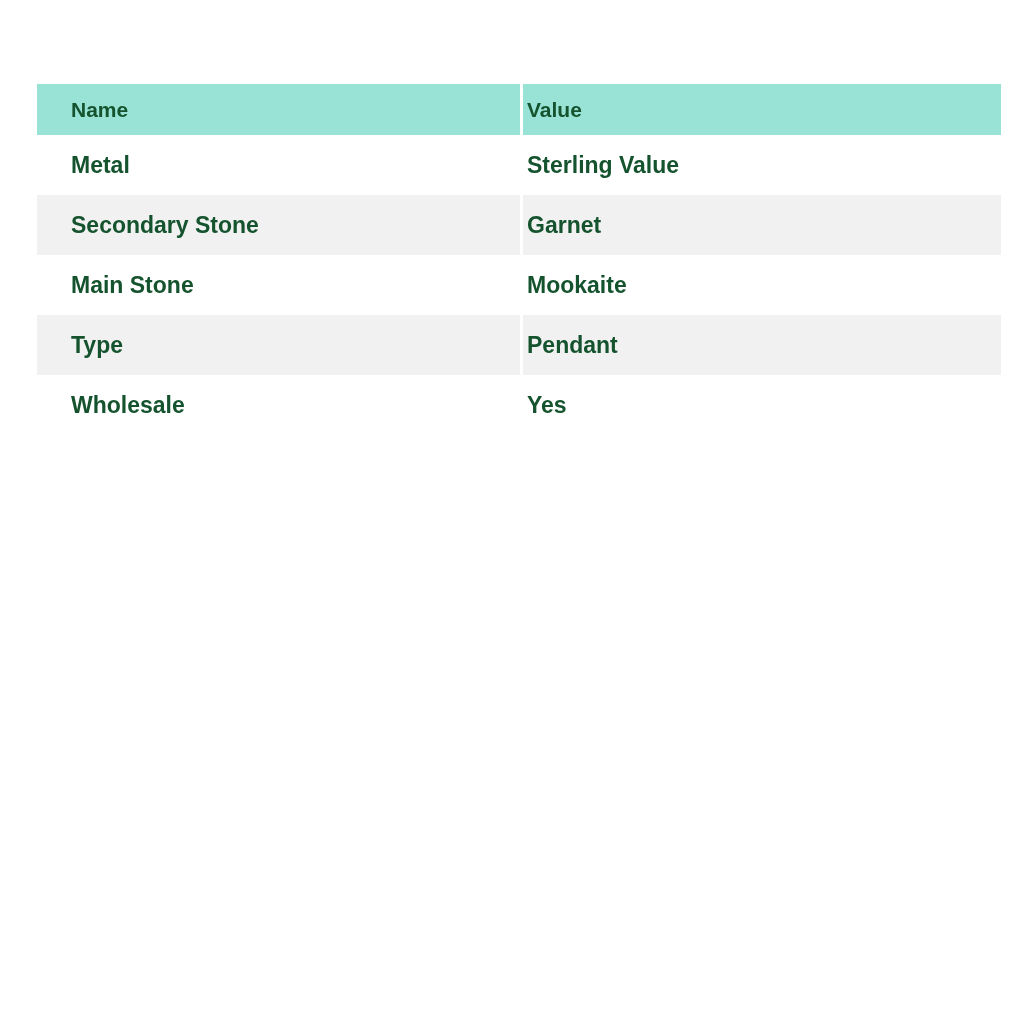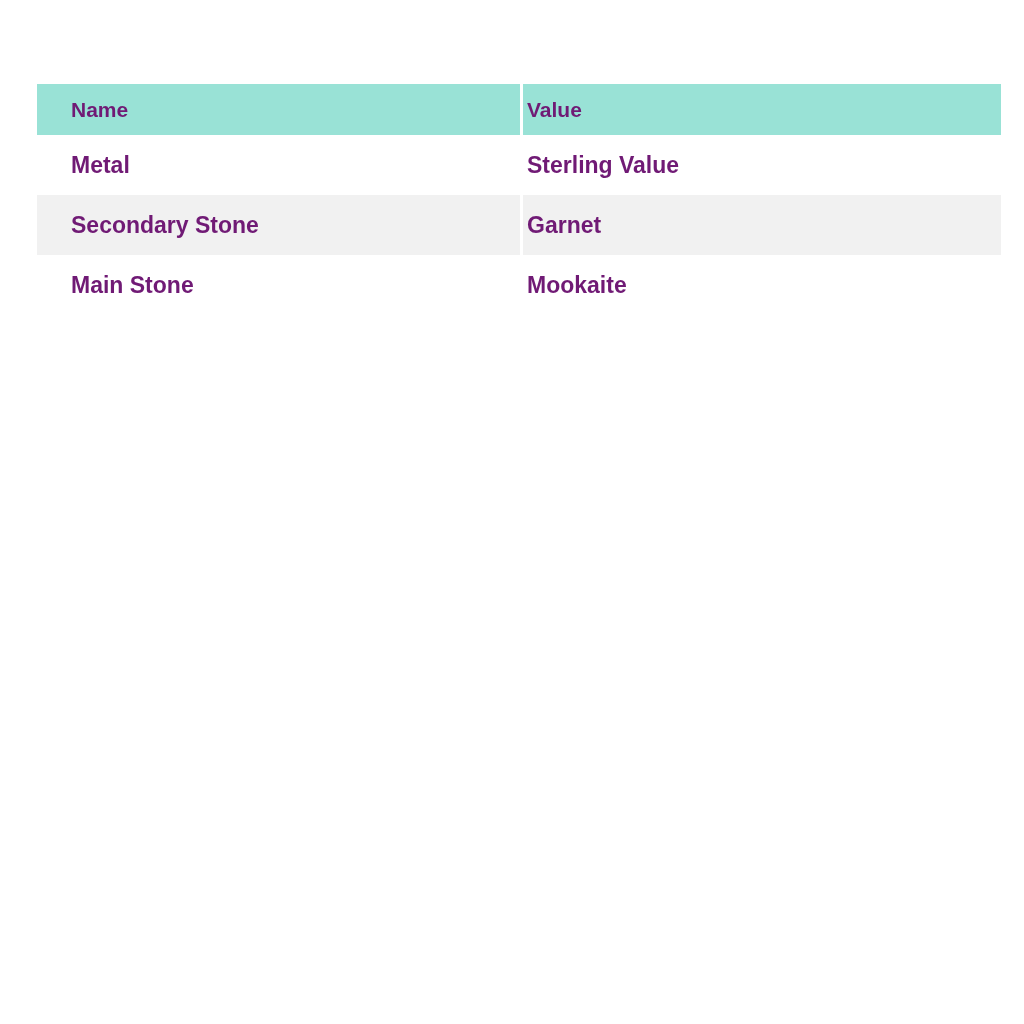--- a/index.html
+++ b/index.html
@@ -14,21 +14,21 @@
     position: absolute;
     left: 37px;
     top: 84px;
     width: 964px;
   }
   table.attr-table {
     width: 100%;
     border-collapse: separate;
     border-spacing: 0;
     table-layout: fixed;
-    color: #701a75;
+    color: #14532d;
   }
   table.attr-table th,
   table.attr-table td {
     margin: 0;
     vertical-align: middle;
     text-align: left;
     overflow: hidden;
     white-space: nowrap;
   }
   
@@ -86,16 +86,24 @@
     <td>Garnet</td>
   </tr>
 
   <tr>
     <td>Main Stone</td>
     <td>Mookaite</td>
   </tr>
 
 
 
+  <tr>
+    <td>Type</td>
+    <td>Pendant</td>
+  </tr>
 
+  <tr>
+    <td>Wholesale</td>
+    <td>Yes</td>
+  </tr>
 </tbody>
   </table>
 </div>
 
 </body></html>

